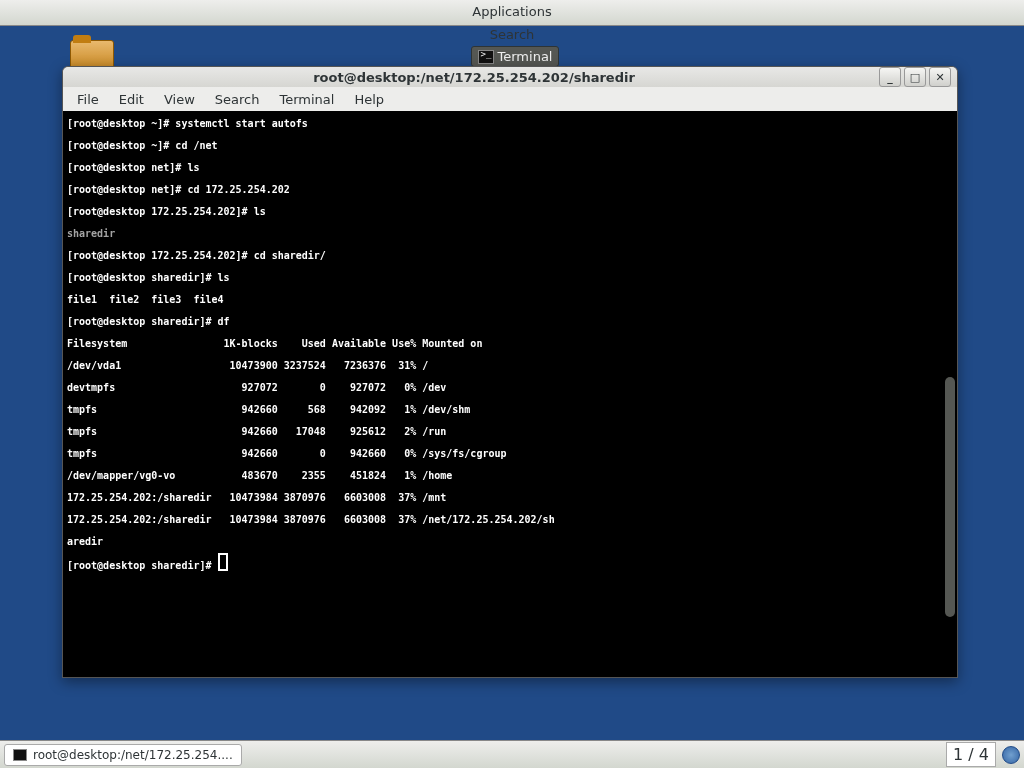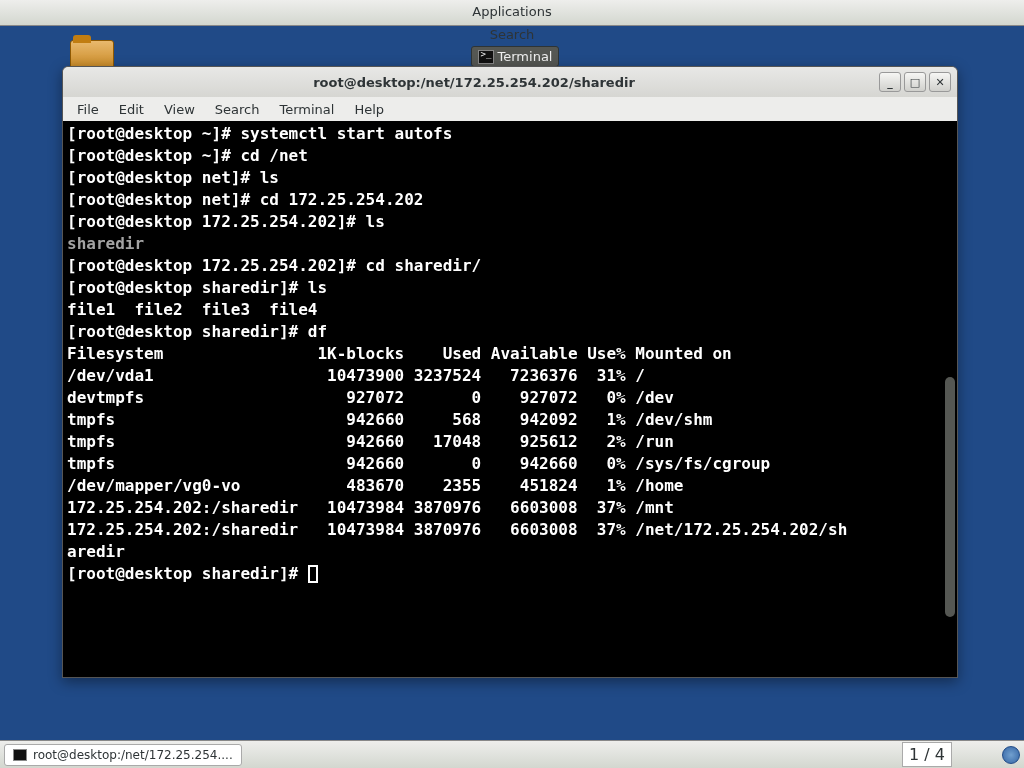--- a/index.html
+++ b/index.html
@@ -69,21 +69,21 @@
 .window {
   position: absolute; top: 66px; left: 62px;
   width: 896px; height: 612px;
   background: #ededeb;
   border: 1px solid #555;
   border-radius: 6px 6px 0 0;
   box-shadow: 0 4px 14px rgba(0,0,0,.4);
   display: flex; flex-direction: column;
 }
 .titlebar {
-  height: 30px; display: flex; align-items: center;
+  height: 20px; display: flex; align-items: center;
   background: linear-gradient(#e8e8e6, #d6d6d2);
   border-radius: 6px 6px 0 0;
   padding: 0 6px;
 }
 .titlebar .title {
   flex: 1; text-align: center; font-weight: bold; font-size: 13px;
 }
 .winbtns { display: flex; gap: 3px; }
 .winbtn {
   width: 22px; height: 20px;
@@ -93,21 +93,21 @@
   font-size: 11px; font-weight: bold;
 }
 .menubar {
   height: 24px; display: flex; align-items: center; gap: 4px;
   padding: 0 6px; background: #ededeb; font-size: 13px; text-align: center;
 }
 .menubar span { padding: 2px 8px; }
 .term-body {
   flex: 1; background: #000; color: #fff;
   font-family: "DejaVu Sans Mono", monospace;
-  font-size: 16px; line-height: 22px;
+  font-size: 10px; line-height: 22px;
   font-weight: bold;
   padding: 2px 4px;
   position: relative;
   white-space: pre;
   overflow: hidden;
 }
 .term-body .blue { color: #a3a3a3; }
 .cursor {
   display: inline-block; width: 10px; height: 18px;
   border: 2px solid #fff; vertical-align: text-bottom;
@@ -115,21 +115,21 @@
 .scroll-thumb {
   position: absolute; right: 2px; bottom: 60px;
   width: 10px; height: 240px; background: #555753; border-radius: 5px;
 }
 
 
 .bottom-panel {
   position: absolute; left: 0; right: 0; bottom: 0; height: 28px;
   background: linear-gradient(#eeeeec, #d3d7cf);
   border-top: 1px solid #888;
-  display: flex; align-items: center; padding: 0 4px; gap: 44px;
+  display: flex; align-items: center; padding: 0 4px;
 }
 .taskbtn-bot {
   display: flex; align-items: center; gap: 6px;
   height: 22px; padding: 0 8px;
   background: #fff; border: 1px solid #aaa; border-radius: 3px;
   font-size: 12px; max-width: 260px;
   overflow: hidden; white-space: nowrap;
 }
 .taskbtn-bot .ico {
   width: 14px; height: 12px; background: #111; border: 1px solid #888;

